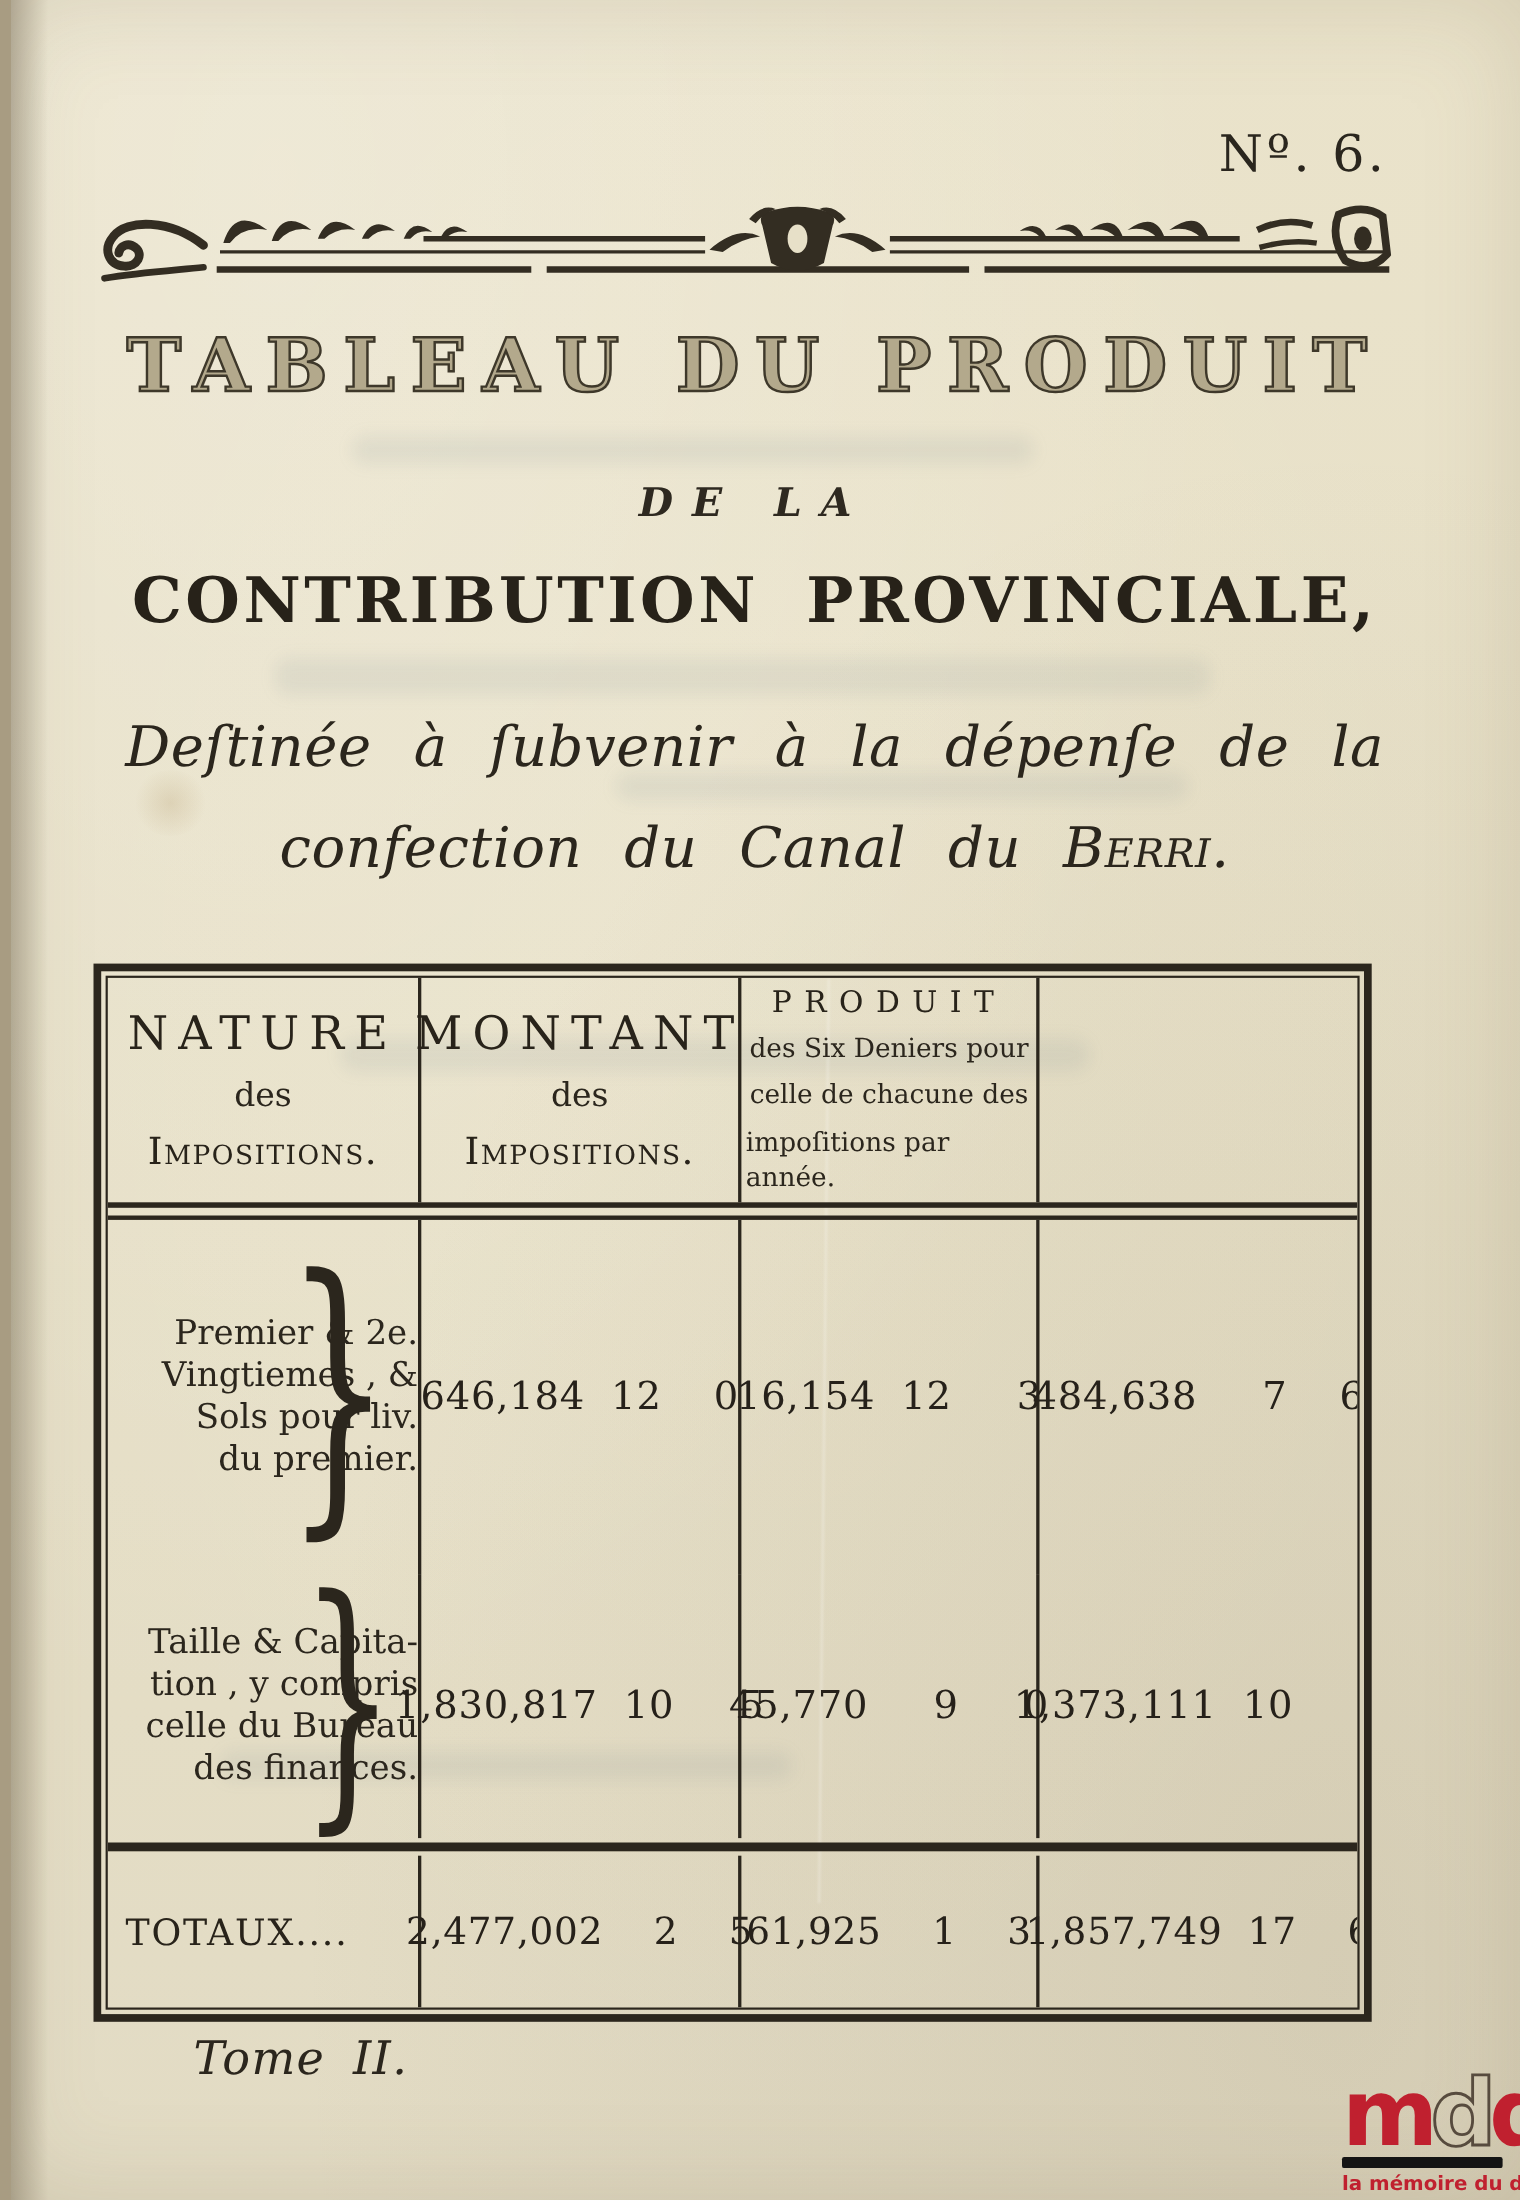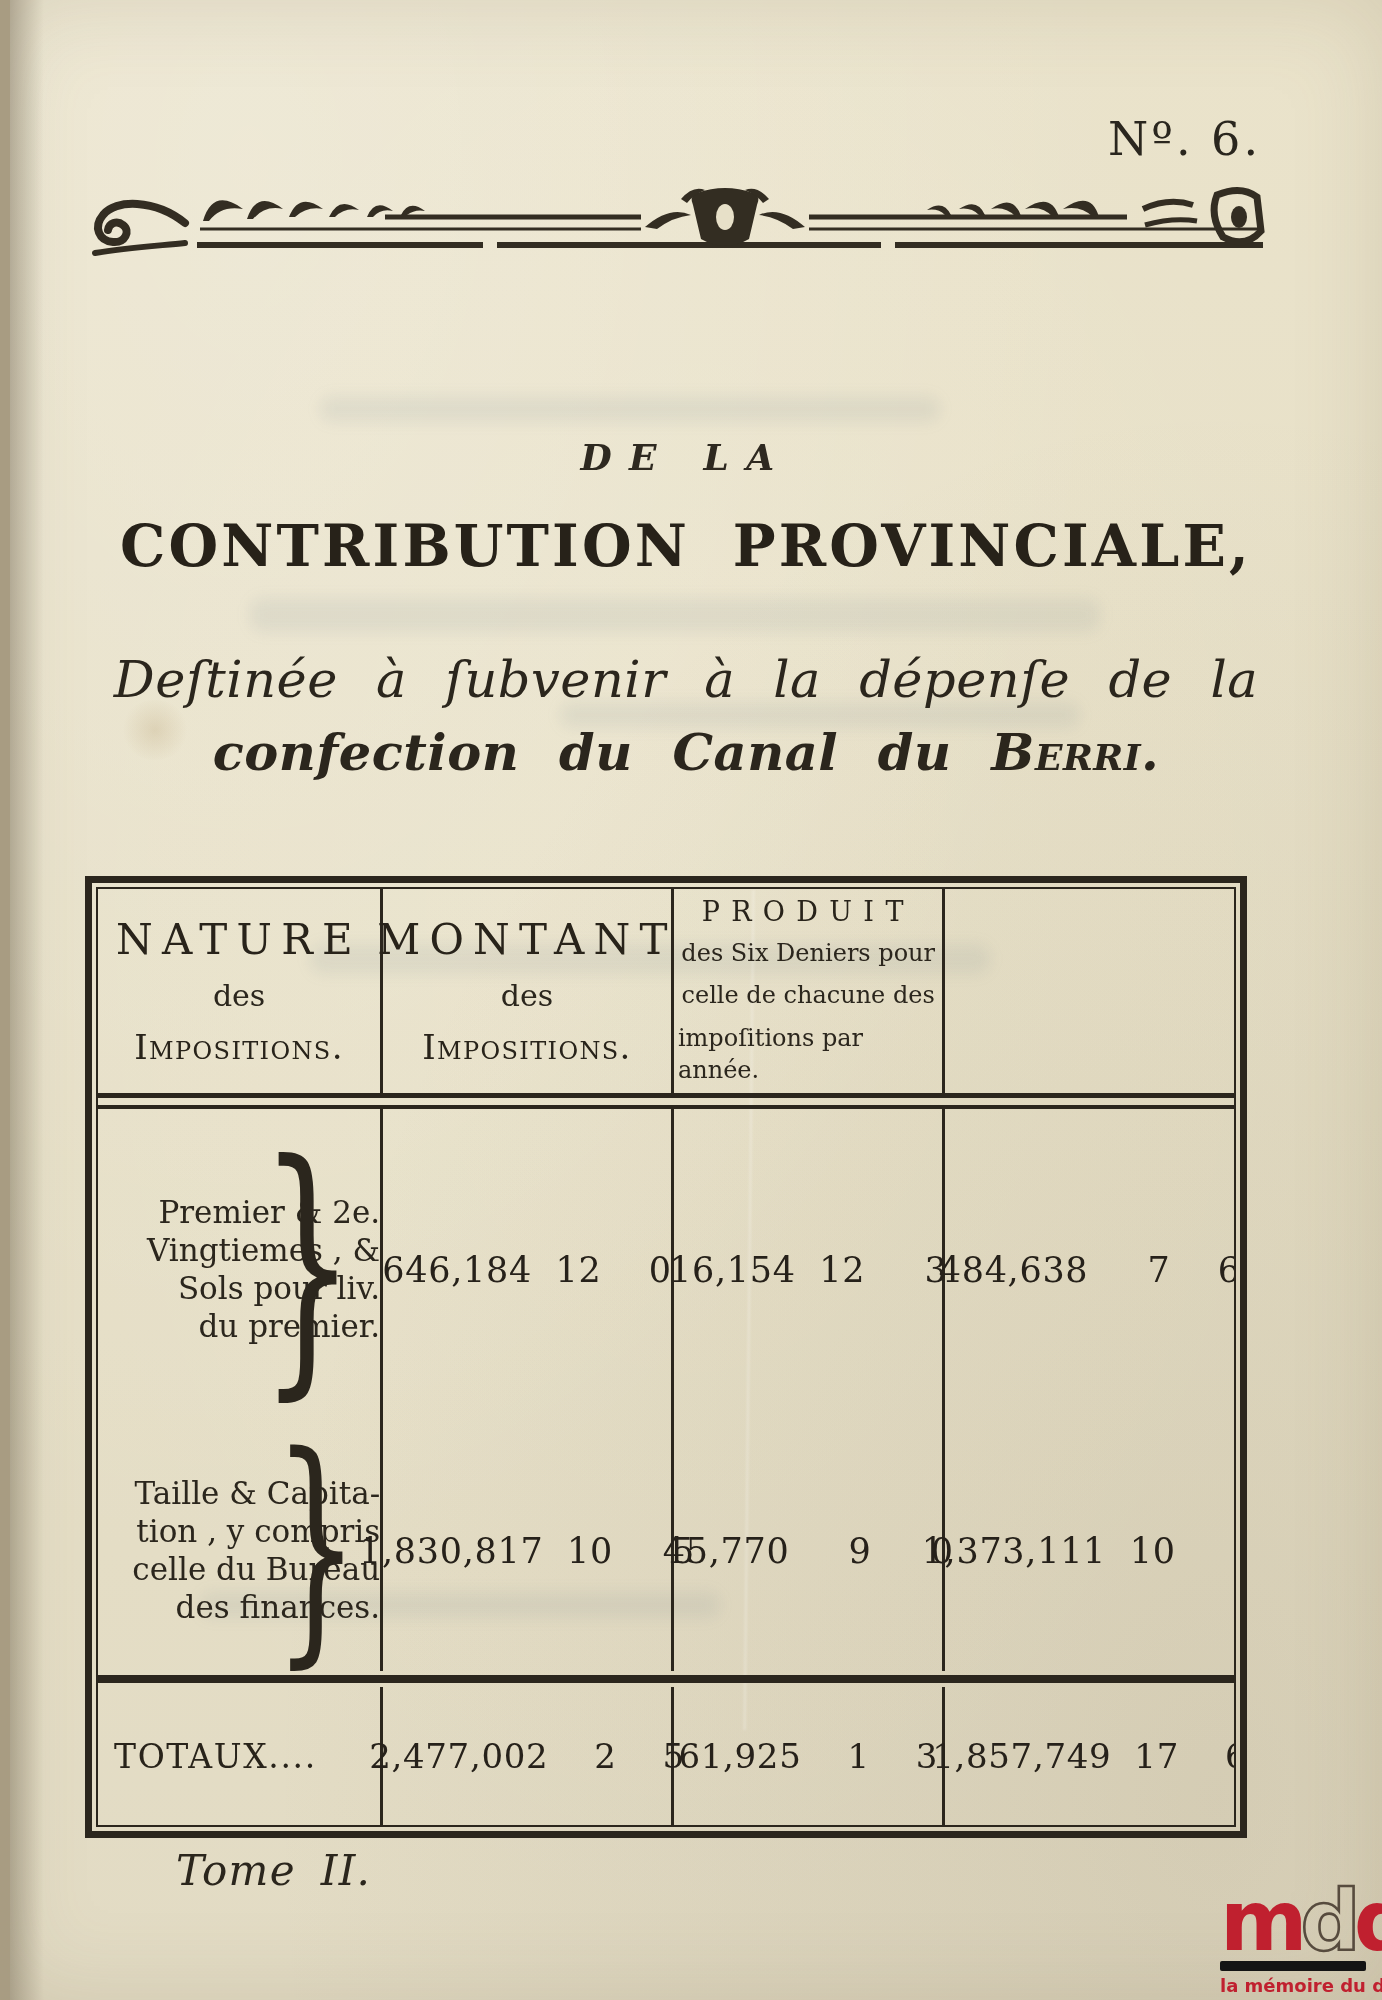--- a/index.html
+++ b/index.html
@@ -26,21 +26,21 @@
 
   .ornament{position:absolute;left:85px;top:165px;width:1180px;height:98px;}
 
   .centered{position:absolute;left:26px;width:1320px;text-align:center;}
   .t-main{top:292px;font-size:67px;font-weight:700;letter-spacing:0.21em;
     color:#b3a98c;-webkit-text-stroke:2.2px #3e382a;text-shadow:1px 1px 0 rgba(62,56,42,0.35);}
   .t-dela{top:436px;font-size:36px;font-style:italic;font-weight:600;letter-spacing:0.48em;color:#2e2920;}
   .t-subject{top:512px;font-size:57px;font-weight:700;letter-spacing:0.055em;word-spacing:0.35em;color:#272219;}
   .t-ital{font-size:51px;font-style:italic;color:#2b261d;word-spacing:0.42em;letter-spacing:0.01em;}
   .t-ded1{top:650px;}
-  .t-ded2{top:722px;font-weight:bold;}
+  .t-ded2{top:742px;}
   .smallcaps{font-variant:small-caps;}
 
   
   .sheet-table{position:absolute;left:85px;top:876px;width:1162px;height:962px;
     border:7px solid #2b261d;padding:4px;box-sizing:border-box;}
   .sheet-inner{border:2px solid #2b261d;width:100%;height:100%;box-sizing:border-box;
     display:flex;flex-direction:column;overflow:hidden;}
   .grid4{display:grid;grid-template-columns:25.1% 25.6% 23.9% 25.4%;}
   .cell{border-right:3px solid #2b261d;box-sizing:border-box;position:relative;}
   .cell.last{border-right:none;}
@@ -143,20 +143,21 @@
       </g>
       <g>
         <path d="M1132,30 Q1156,20 1172,32 L1176,66 Q1160,84 1138,72 Q1124,50 1132,30 Z" fill="none" stroke="#332d22" stroke-width="7"></path>
         <ellipse cx="1154" cy="52" rx="8" ry="11" fill="#332d22"></ellipse>
         <path d="M1058,44 Q1084,32 1108,40" stroke="#332d22" stroke-width="6" fill="none"></path>
         <path d="M1060,60 Q1088,52 1112,56" stroke="#332d22" stroke-width="5" fill="none"></path>
       </g>
     </svg>
   </div>
 
+  <div class="centered t-main">TABLEAU DU PRODUIT</div>
   <div class="centered t-dela">DE LA</div>
   <div class="centered t-subject">CONTRIBUTION PROVINCIALE,</div>
   <div class="centered t-ital t-ded1">Deſtinée à ſubvenir à la dépenſe de la</div>
   <div class="centered t-ital t-ded2"><span>confection du Canal du </span><span class="smallcaps">Berri.</span></div>
 
   <div class="sheet-table">
     <div class="sheet-inner">
 
       <div class="grid4 thead">
         <div class="cell th">

